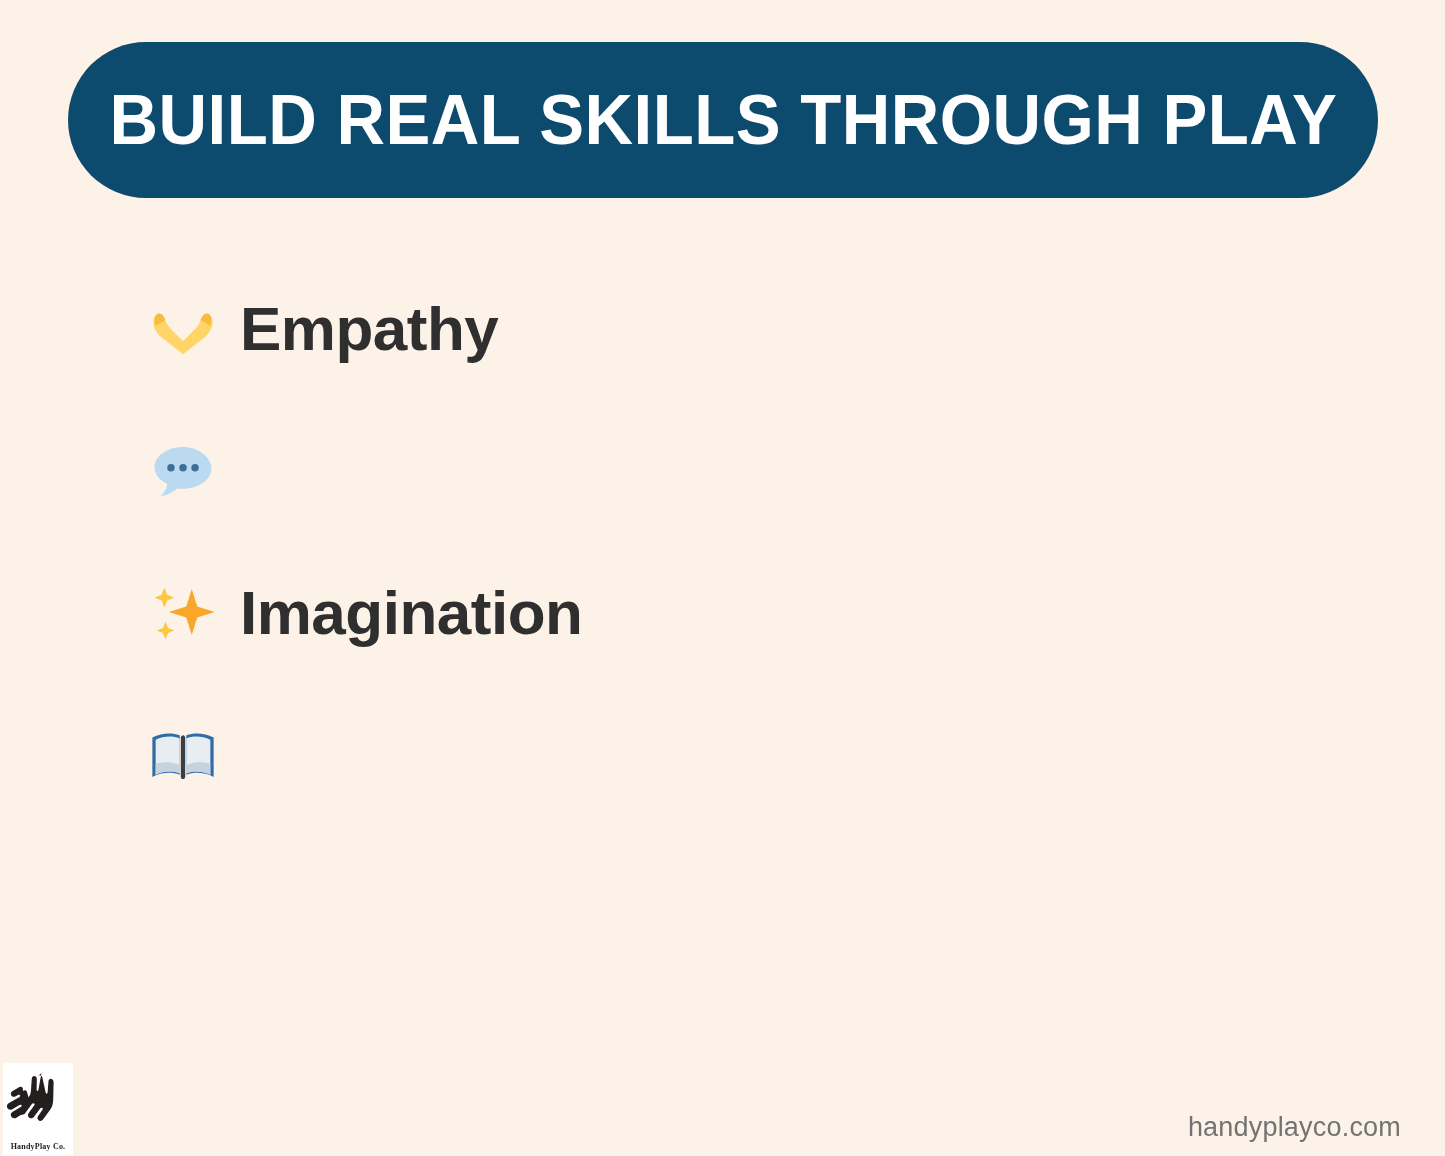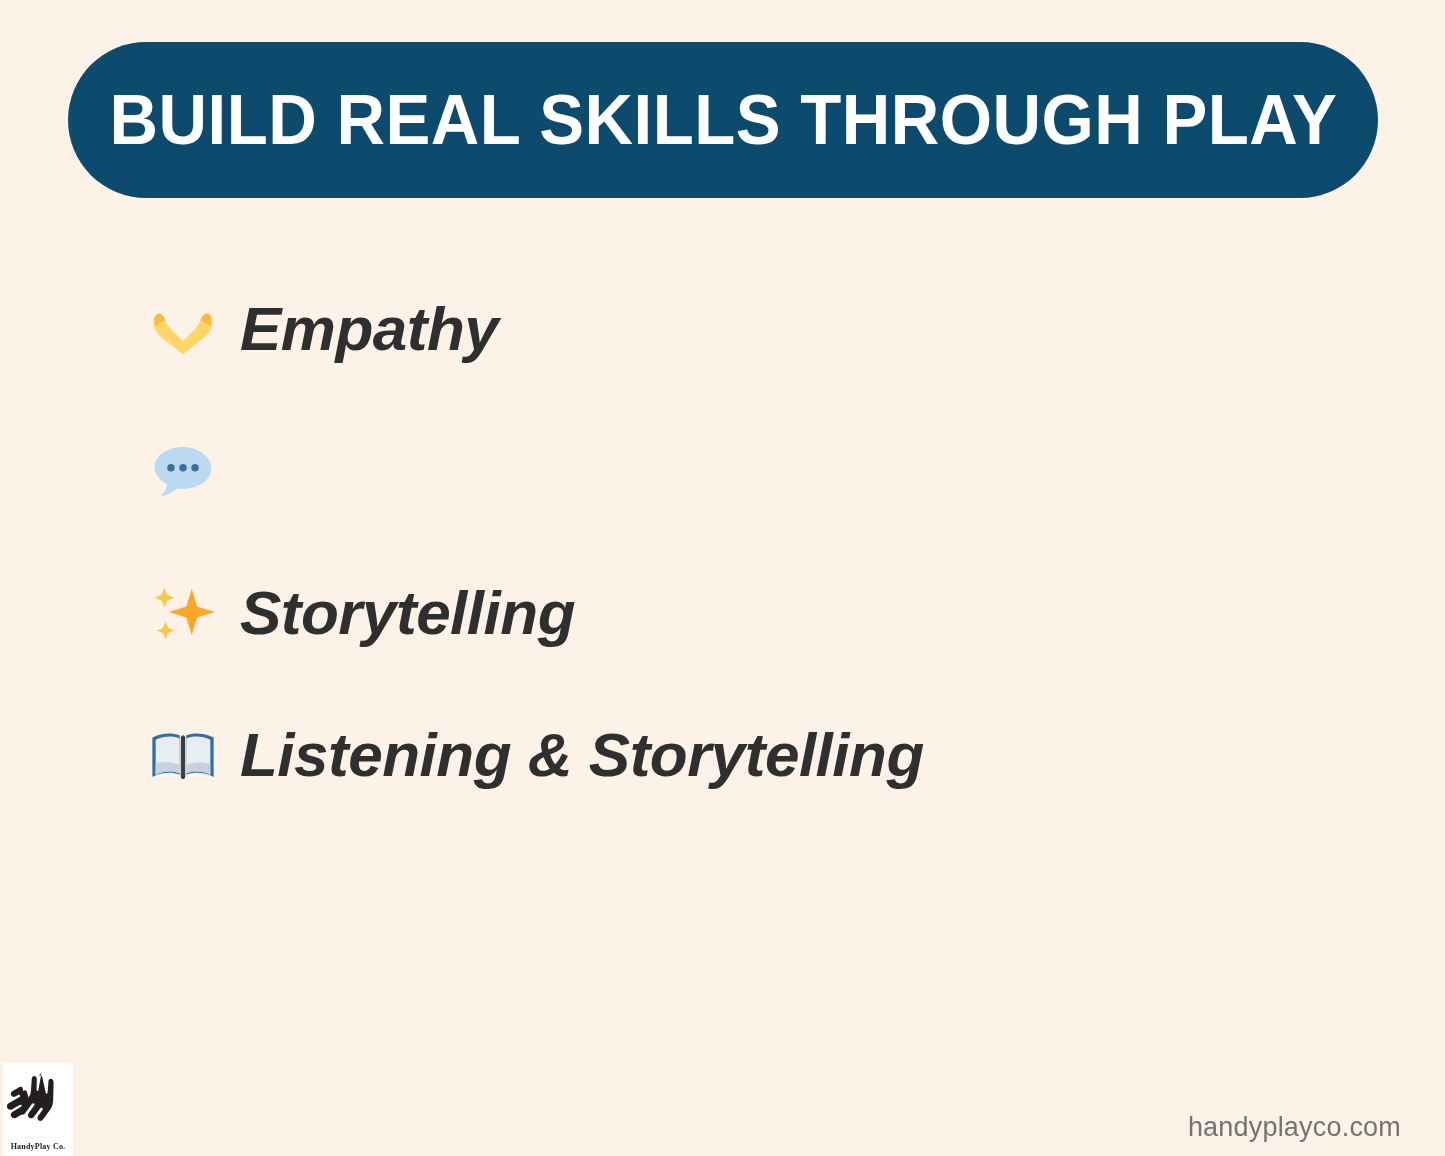--- a/index.html
+++ b/index.html
@@ -72,21 +72,20 @@
   }
   .skill-emoji svg { display: block; }
   .skill-label {
     color: #2f2f2f;
     font-family: "Liberation Sans", sans-serif;
     font-weight: bold;
     font-size: 62px;
     line-height: 1.05;
     white-space: nowrap;
     letter-spacing: -0.5px;
-    font-style: italic;
   }
 
   
   .logo-box {
     position: absolute;
     left: 3px;
     top: 1063px;
     width: 70px;
     height: 93px;
     background: #ffffff;
@@ -162,36 +161,35 @@
 
 
     <div class="skill-row">
       <span class="skill-emoji">
         <svg width="70" height="70" viewBox="0 0 64 64" aria-hidden="true">
           <path d="M40 10l5 16 16 5-16 5-5 16-5-16-16-5 16-5z" fill="#f9a72b"></path>
           <path d="M15 9l2.6 6.4L24 18l-6.4 2.6L15 27l-2.6-6.4L6 18l6.4-2.6z" fill="#fcc743"></path>
           <path d="M16 40l2.4 5.8L24 48l-5.6 2.2L16 56l-2.4-5.8L8 48l5.6-2.2z" fill="#fcc743"></path>
         </svg>
       </span>
-      <span class="skill-label">Storytelling</span>
+      <span class="skill-label">Imagination</span>
     </div>
 
     <div class="skill-row">
       <span class="skill-emoji">
         <svg width="70" height="70" viewBox="0 0 64 64" aria-hidden="true">
           <path d="M4 16c8-4 17-5 25-2v36c-8-3-17-2-25 2z" fill="#2f6ca8"></path>
           <path d="M60 16c-8-4-17-5-25-2v36c8-3 17-2 25 2z" fill="#2f6ca8"></path>
           <path d="M7 18c7-3 15-4 22-1v32c-7-3-15-2-22 1z" fill="#e8edf2"></path>
           <path d="M57 18c-7-3-15-4-22-1v32c7-3 15-2 22 1z" fill="#e8edf2"></path>
           <path d="M7 40c7-2 15-2 22 1v8c-7-3-15-2-22 1z" fill="#c6d2dd"></path>
           <path d="M57 40c-7-2-15-2-22 1v8c7-3 15-2 22 1z" fill="#c6d2dd"></path>
           <path d="M32 14c1 0 2 1 2 2v36c0 1-1 2-2 2s-2-1-2-2V16c0-1 1-2 2-2z" fill="#3a3f46"></path>
         </svg>
       </span>
-      <span class="skill-label">Listening &amp; Storytelling</span>
     </div>
 
   </div>
 
   <div class="logo-box">
     <svg class="logo-mark" viewBox="0 0 62 66" aria-hidden="true">
       <path d="M31 9c1.6-1.4 3.8-1 4.3 1.2l3.4 15.6c.3 1.3 1.8 1.1 1.9-.2l.9-11.4c.2-2.3 2.7-3.2 4.2-1.4 .8 1 .9 1.7.9 3l-.4 16.6c-.1 4.4-1 7.7-3.6 11.2l-6.6 9c-1.3 1.8-3.7 1.8-4.9.2-.9-1.3-.8-2.6.2-4l4.2-6c.7-1 .3-2.1-.8-2.1-.8 0-1.3.4-1.9 1.2l-6 8c-1.2 1.6-3.4 1.8-4.8.5-1.3-1.2-1.4-3-.3-4.5l5.6-7.6c.7-1 .2-2.1-.9-2.1-.7 0-1.2.3-1.7 1l-6.6 9c-1.2 1.7-3.5 1.9-4.9.6-1.3-1.2-1.4-3.1-.2-4.7l8.6-11.8c1.5-2 2.1-3.6 2.3-6.3l.9-12.6c.1-2.1 2.4-3.1 4-1.8 .8.7 1 1.5 1 2.6l-.2 10.6c0 1.3 1.5 1.5 1.8.2l2.8-15.4c.3-1.5.9-2.3 1.7-2.6z" fill="#231f1e"></path>
       <path d="M16 24c1.3-1.3 3.4-1 4 1l2.4 8.6-3.3 4.5c-1.5 2-2 3.3-2 5.4l-.1 2.6-7.7 4.6c-2 1.2-4.3.5-5.2-1.4-.8-1.7-.2-3.4 1.6-4.5l8.4-5.1c.9-.6.8-1.8-.3-2-.6-.1-1.1.1-1.8.5l-6.6 4c-2 1.2-4.3.5-5.2-1.4-.8-1.8-.1-3.6 1.8-4.7l10.6-6.2c.8-.5.9-1.6 0-2-.6-.3-1.2-.2-2 .3l-1.9 1.1c-1.7 1-3.7.5-4.5-1.1-.8-1.6-.2-3.3 1.5-4.3l5.9-3.5c1.6-1 3.2-.6 4.2.6z" fill="#231f1e"></path>
     </svg>
     <div class="logo-word">HandyPlay Co.</div>

